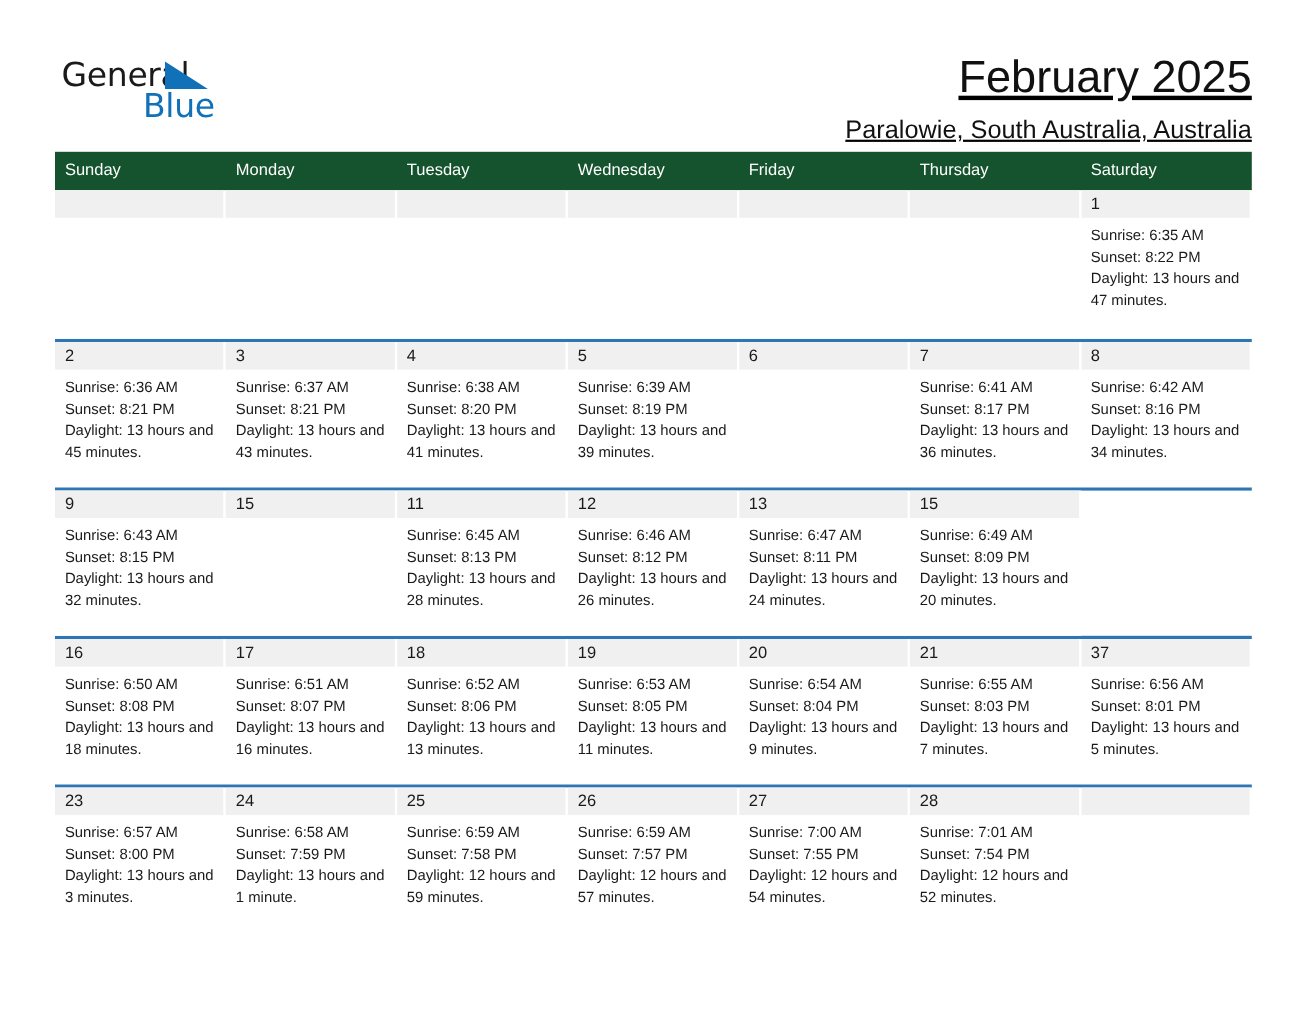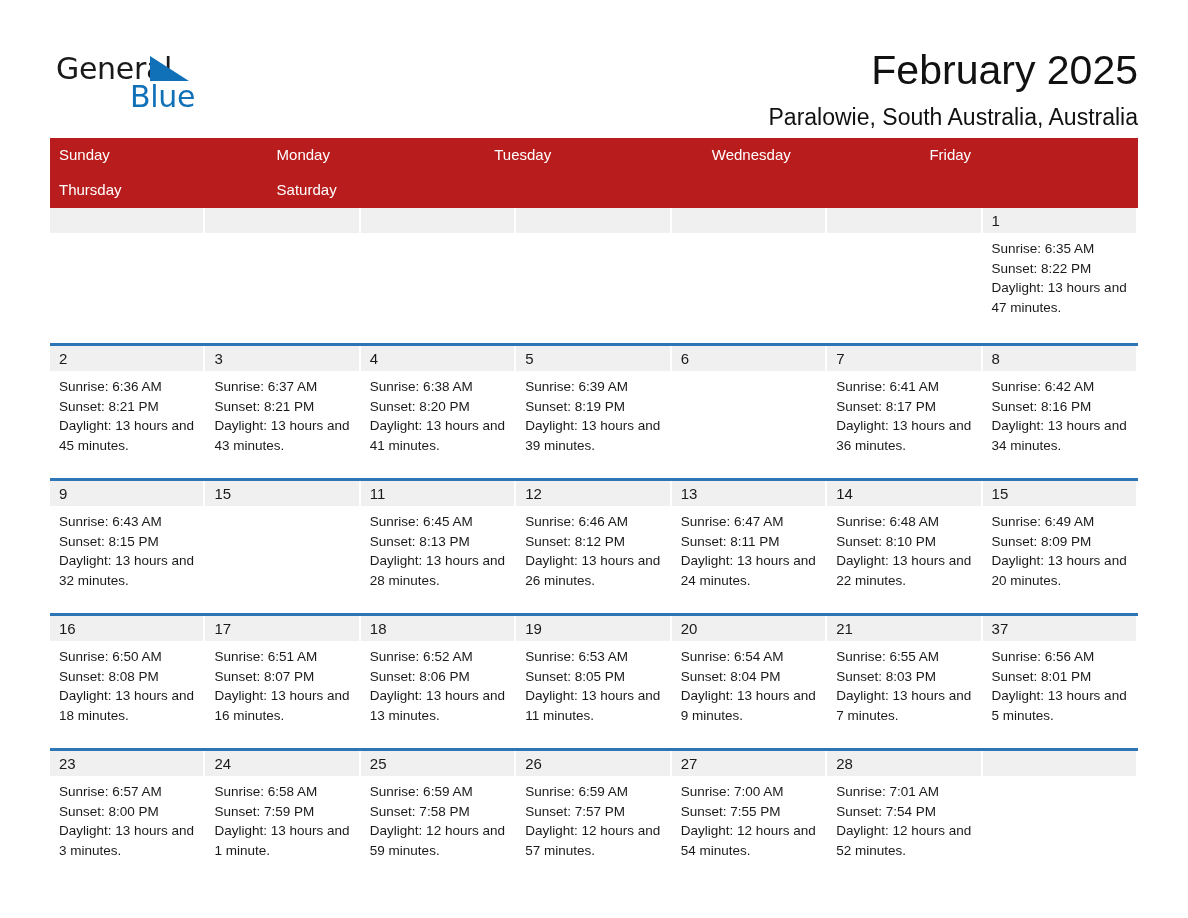--- a/index.html
+++ b/index.html
@@ -62,20 +62,21 @@
     font-size: 30px;
     line-height: 30px;
     color: #1071B8;
     letter-spacing: -0.3px;
     font-family: "DejaVu Sans", sans-serif;
   }
 
   .title-block {
     text-align: right;
     padding-top: 0px;
+    text-decoration: underline;
   }
   .cal-title {
     font-size: 41px;
     line-height: 48px;
     font-weight: normal;
     color: #111111;
     margin: 0;
     letter-spacing: 0px;
   }
   .cal-subtitle {
@@ -86,22 +87,22 @@
     margin: 8px 0 0 0;
   }
 
   
   .calendar {
     margin: 0 50px 0 50px;
     width: 1088px;
   }
   .weekdays {
     display: grid;
-    grid-template-columns: repeat(5, 1fr);
-    background: #b91c1c;
+    grid-template-columns: repeat(7, 1fr);
+    background: #14532d;
   }
   .weekday {
     color: #ffffff;
     font-size: 15px;
     line-height: 18px;
     padding: 8px 0 9px 9px;
   }
 
   .week {
     display: grid;
@@ -279,28 +280,20 @@
           </div>
           <div class="daycell">
             <div class="date-band">13</div>
             <div class="day-info">
               <div>Sunrise: 6:47 AM</div>
               <div>Sunset: 8:11 PM</div>
               <div class="wrap">Daylight: 13 hours and 24 minutes.</div>
             </div>
           </div>
           <div class="daycell">
-            <div class="date-band">14</div>
-            <div class="day-info">
-              <div>Sunrise: 6:48 AM</div>
-              <div>Sunset: 8:10 PM</div>
-              <div class="wrap">Daylight: 13 hours and 22 minutes.</div>
-            </div>
-          </div>
-          <div class="daycell">
             <div class="date-band">15</div>
             <div class="day-info">
               <div>Sunrise: 6:49 AM</div>
               <div>Sunset: 8:09 PM</div>
               <div class="wrap">Daylight: 13 hours and 20 minutes.</div>
             </div>
           </div>
         </div>
         <div class="week">
           <div class="daycell">

